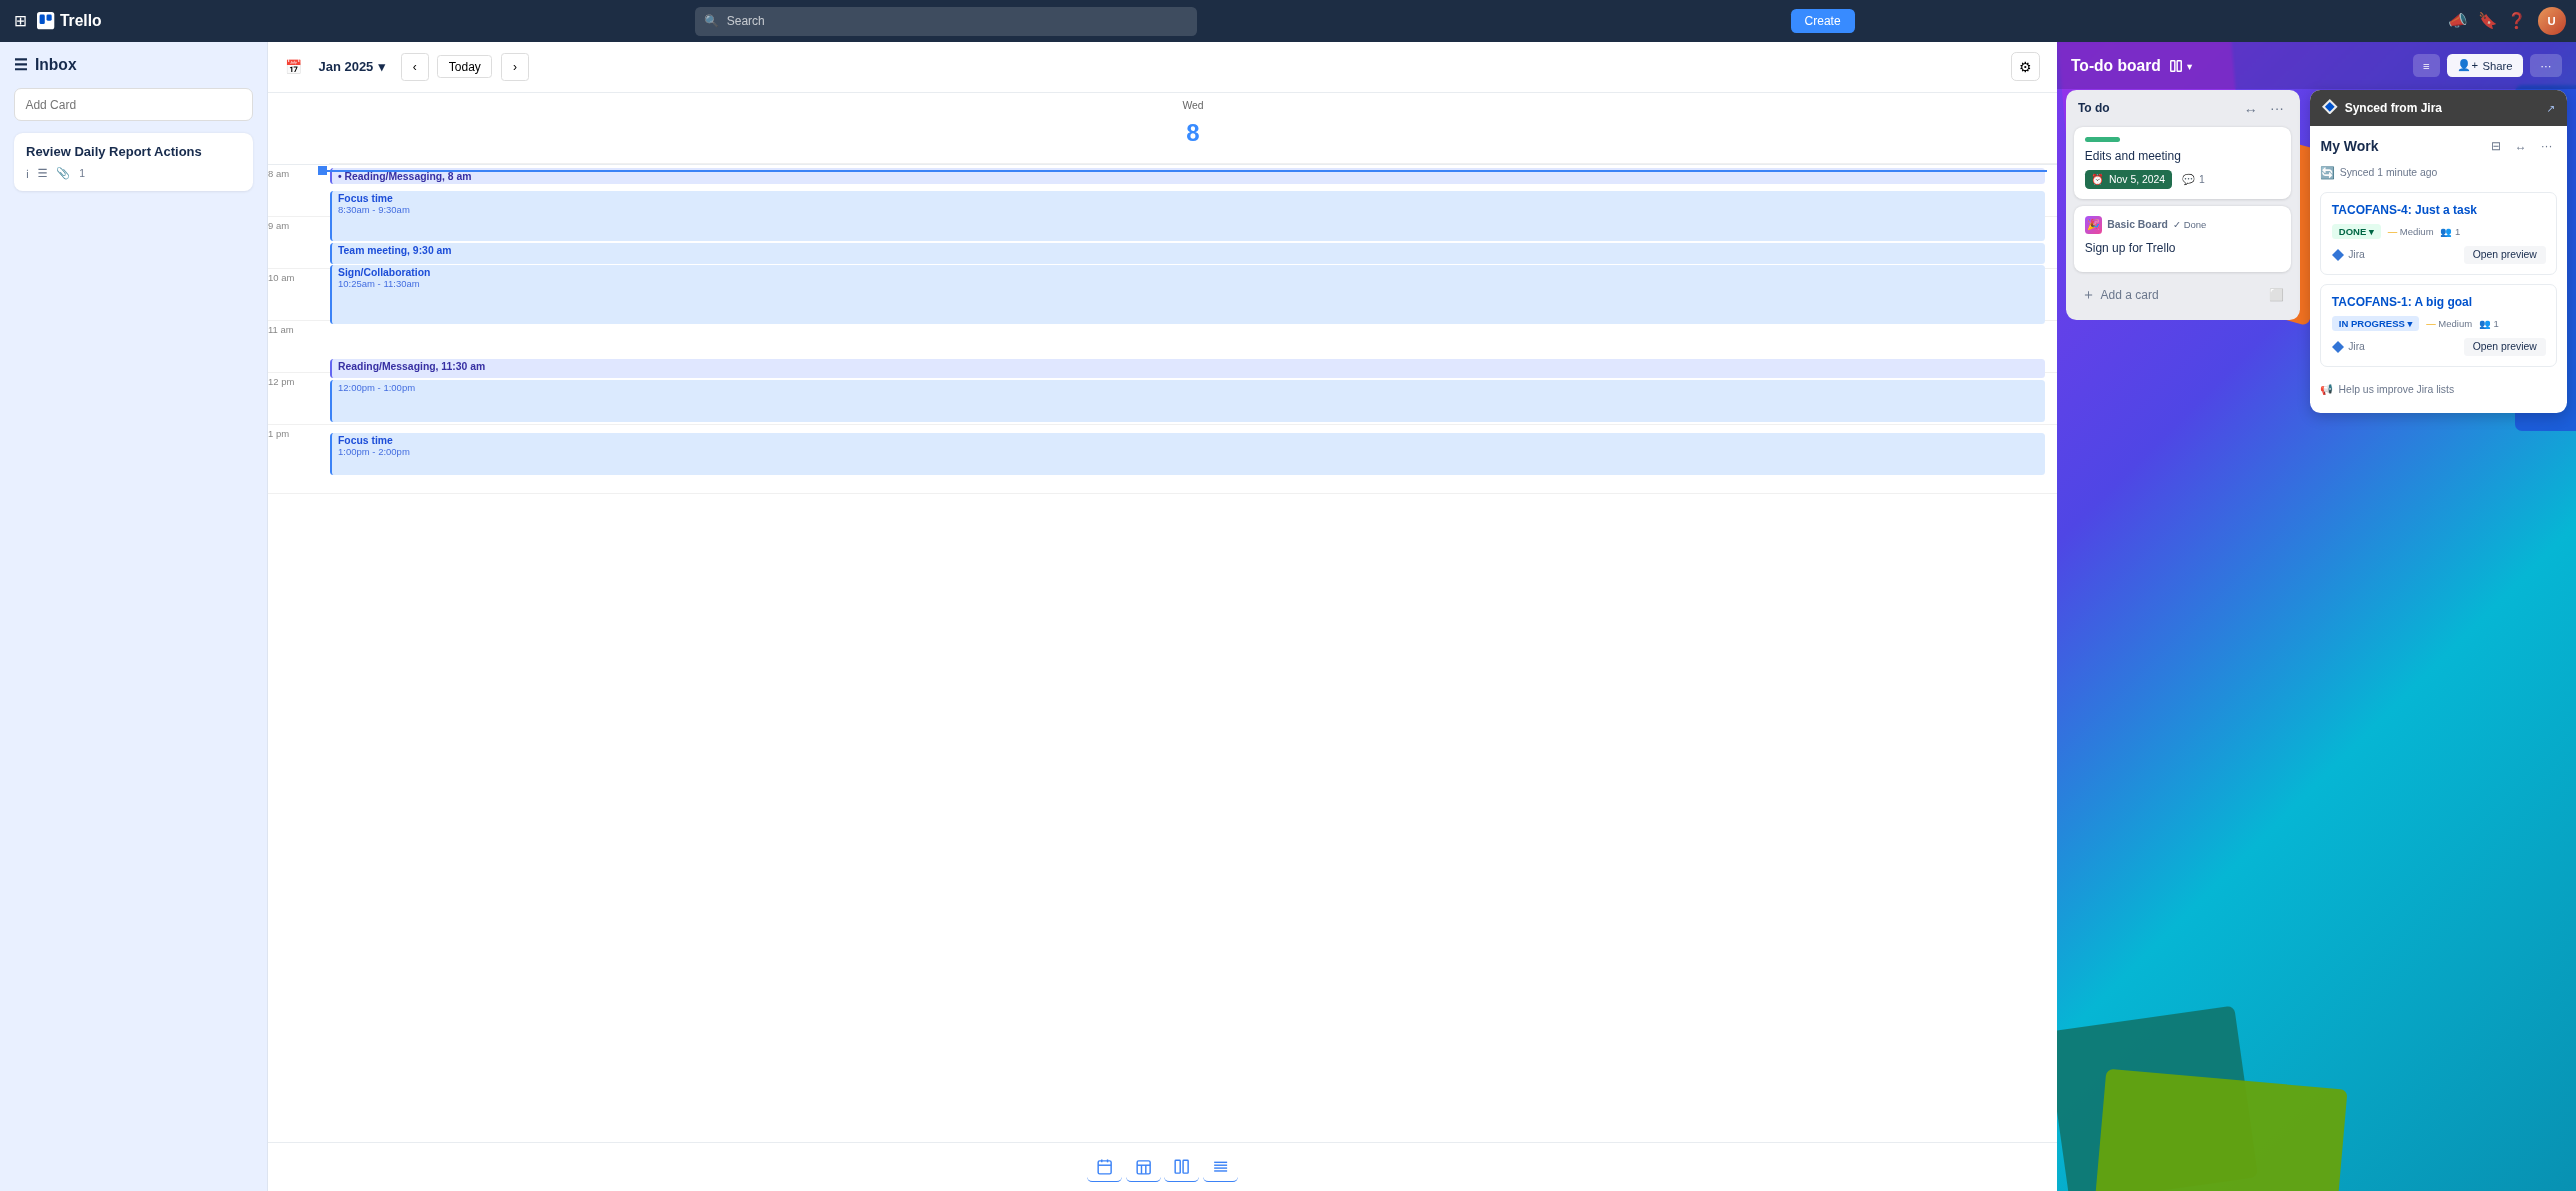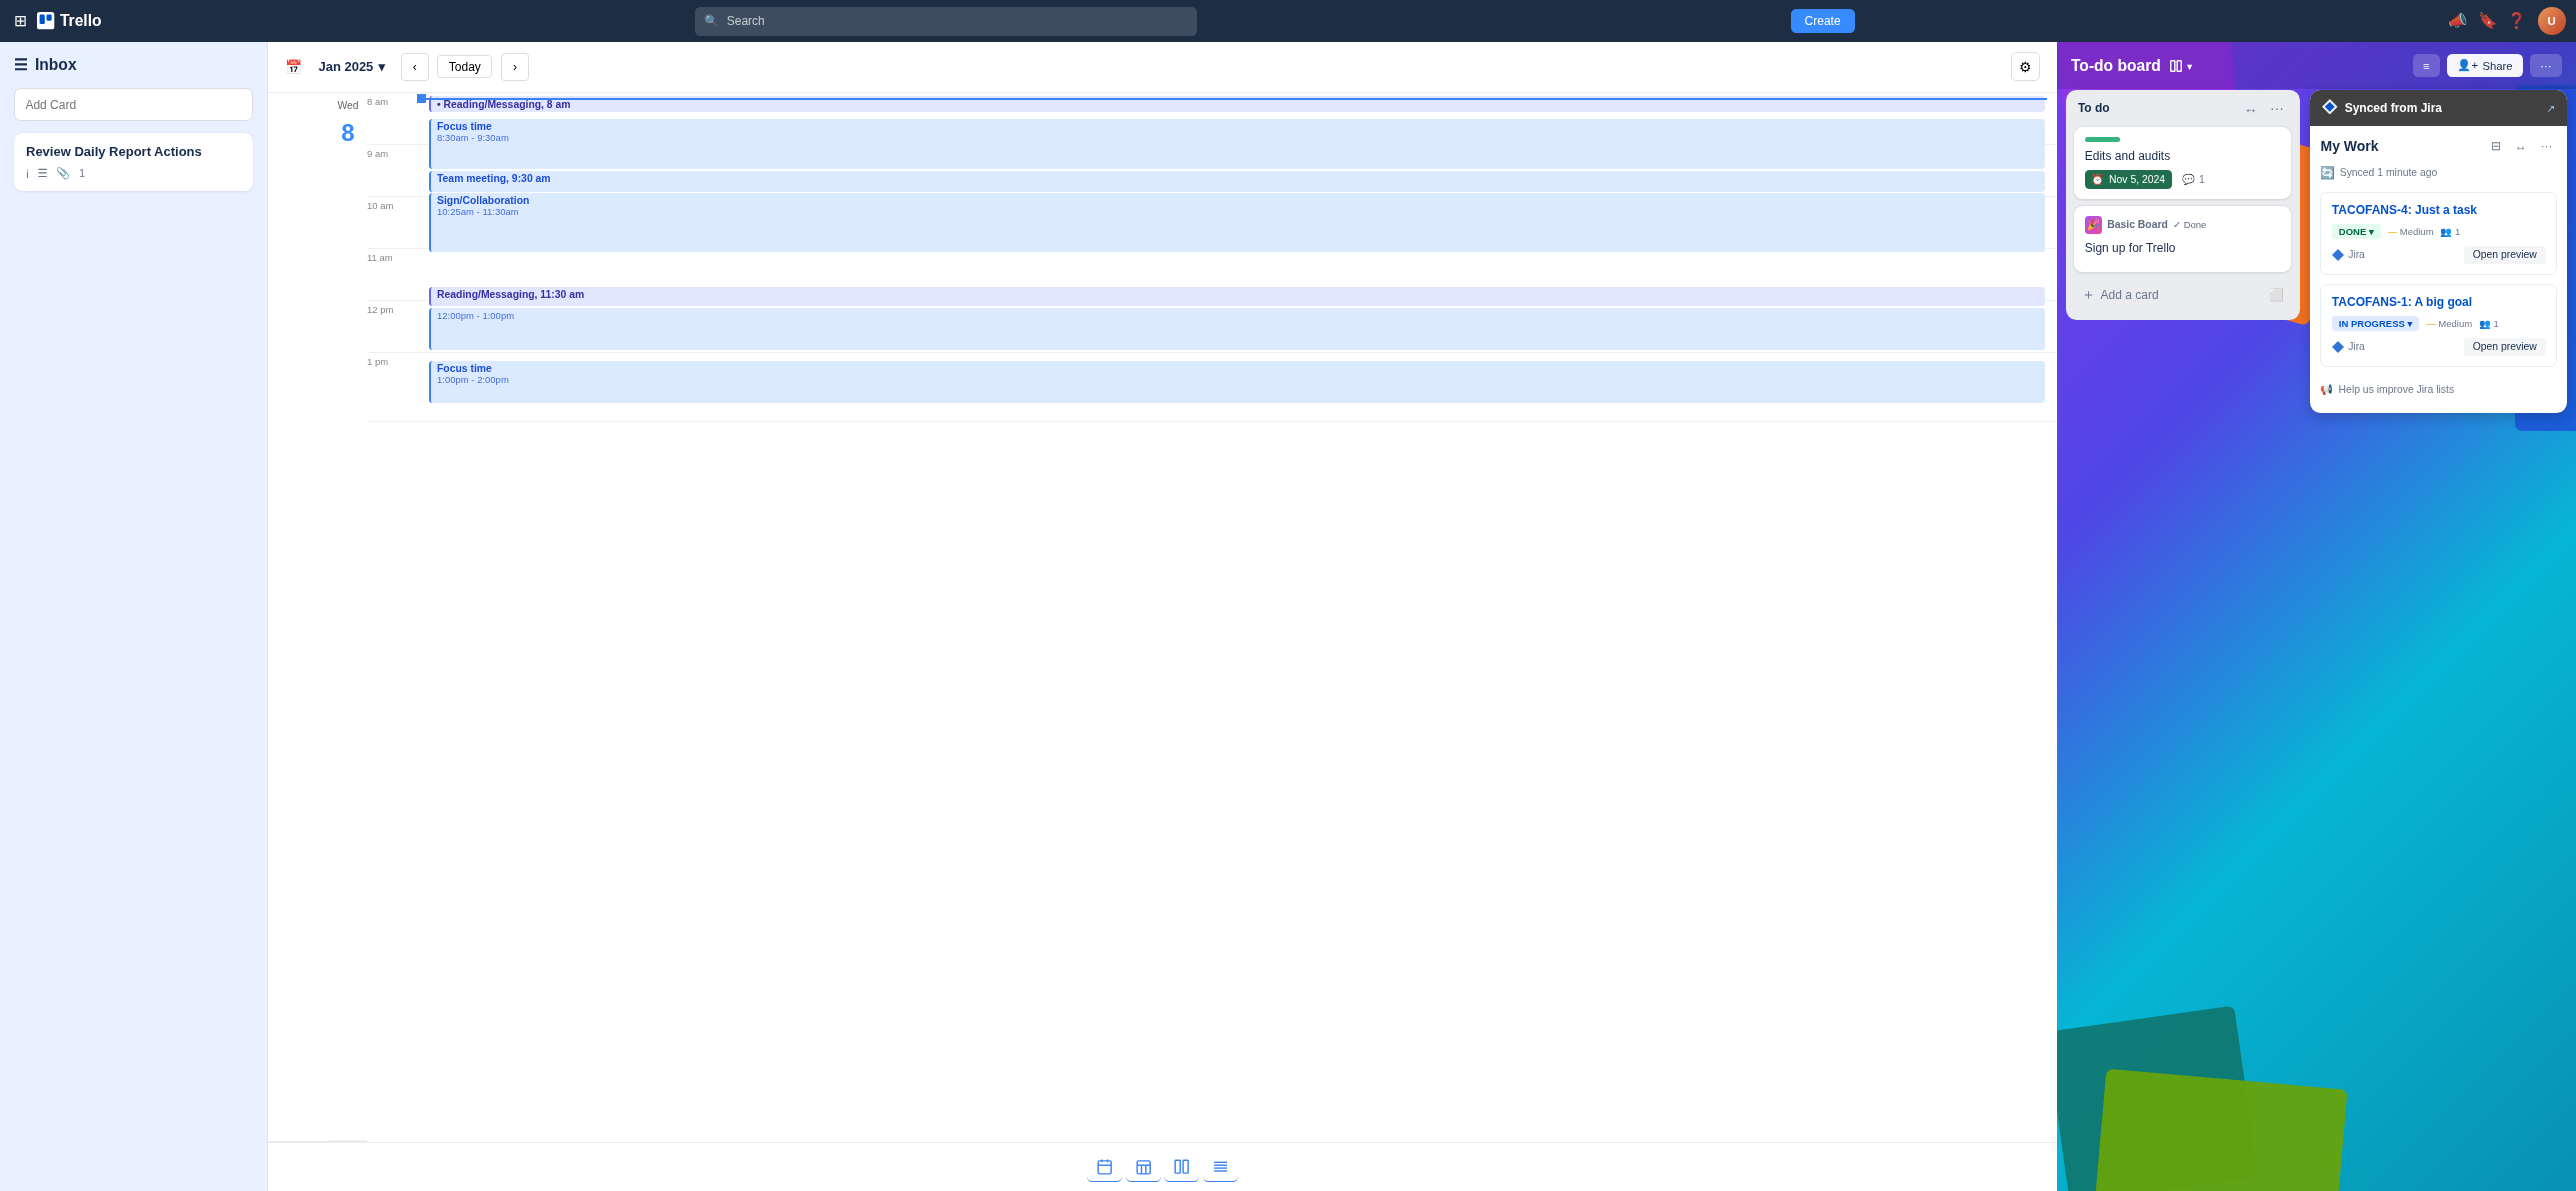--- a/index.html
+++ b/index.html
@@ -262,21 +262,21 @@
     .jira-footer { display: flex; align-items: center; justify-content: space-between; }
     .jira-source { display: flex; align-items: center; gap: 4.3px; color: #6b778c; font-size: 10.4px; }
     .open-preview-btn {
       background: #f4f5f7; border: none; border-radius: 3.5px;
       padding: 3.5px 8.7px; font-size: 10.4px; font-weight: 500; cursor: pointer; color: #172b4d;
     }
 
     .jira-improve { display: flex; align-items: center; gap: 5.2px; color: #6b778c; font-size: 10.4px; padding: 7px 0; cursor: pointer; }
 
     .scroll-container {
-      flex: 1; overflow-y: auto; display: flex; 
+      flex: 1; overflow-y: auto; display: flex; flex-direction: column;
     }
 
     .ev-block {
       position: absolute; left: 1.7px; right: 3.5px;
       background: #dbeafe; border-left: 2.6px solid #3b82f6;
       border-radius: 3.5px; padding: 2.6px 6px; font-size: 10.4px; color: #1d4ed8;
       cursor: pointer; overflow: hidden;
     }
     .ev-reading-msg { background: #e0e7ff; border-left-color: #6366f1; color: #3730a3; }
     .ev-title { font-weight: 600; font-size: 10.4px; }
@@ -488,21 +488,21 @@
           <div class="list-header">
             <span class="list-title">To do</span>
             <div class="list-actions">
               <button class="list-action-btn">↔</button>
               <button class="list-action-btn">···</button>
             </div>
           </div>
 
           <div class="card">
             <div class="card-green-bar"></div>
-            <div class="card-title">Edits and audits</div>
+            <div class="card-title">Edits and meeting</div>
             <div style="display:flex; align-items:center; flex-wrap:wrap; gap:3.5px;">
               <span class="card-date">
                 <span>⏰</span>
                 <span>Nov 5, 2024</span>
               </span>
               <span class="card-comment">
                 <span>💬</span>
                 <span>1</span>
               </span>
             </div>

